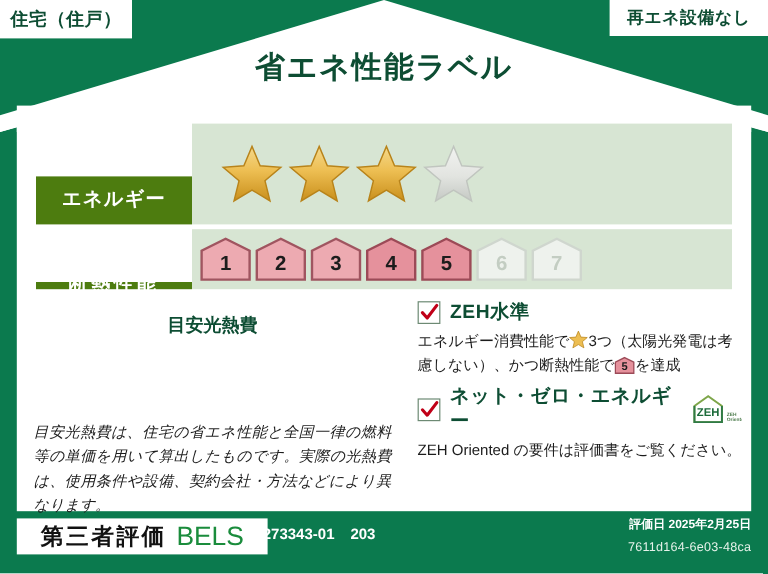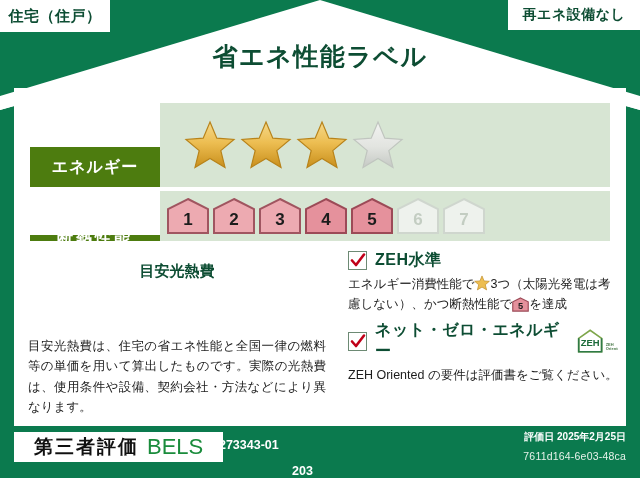--- a/index.html
+++ b/index.html
@@ -128,24 +128,26 @@
   }
   #cost-head .rule { flex: 1; height: 2px; background: #0d4d33; }
   #cost-value {
     text-align: center;
     color: #ffffff;
     font-size: 28px; font-weight: bold;
     margin-top: 9px;
     letter-spacing: .5px;
   }
   #cost-note {
+    margin-top: 14px;
     font-size: 12.5px;
     line-height: 1.62;
     color: #1c1c1c;
     text-align: justify;
+    font-style: italic;
   }
   
   .claim { margin-bottom: 6px; }
   .claim-head {
     display: flex; align-items: center; gap: 8px;
   }
   .checkbox {
     width: 19px; height: 19px; flex: none;
     border: 1.5px solid #6d8a74;
     background: #fff;
@@ -184,21 +186,21 @@
     font-size: 22px; font-weight: normal; color: #1a8c3c;
     font-family: "Liberation Sans", sans-serif;
     letter-spacing: 0px;
   }
   #bels-num {
     position: absolute; left: 212px; top: 12px;
     color: #ffffff; font-size: 12.5px; font-weight: bold;
   }
   #bels-unit {
     position: absolute; left: 292px; top: 12px;
-    color: #ffffff; font-size: 12.5px; font-weight: bold; margin-top: 26px;
+    color: #ffffff; font-size: 12.5px; font-weight: bold;
   }
   #eval-date {
     position: absolute; right: 14px; top: 4px;
     color: #ffffff; font-size: 10px; font-weight: bold;
     text-align: right;
   }
   #eval-id {
     position: absolute; right: 14px; top: 24px;
     color: #e6f2ea; font-size: 10.5px; font-weight: normal;
     text-align: right; letter-spacing: .2px;

